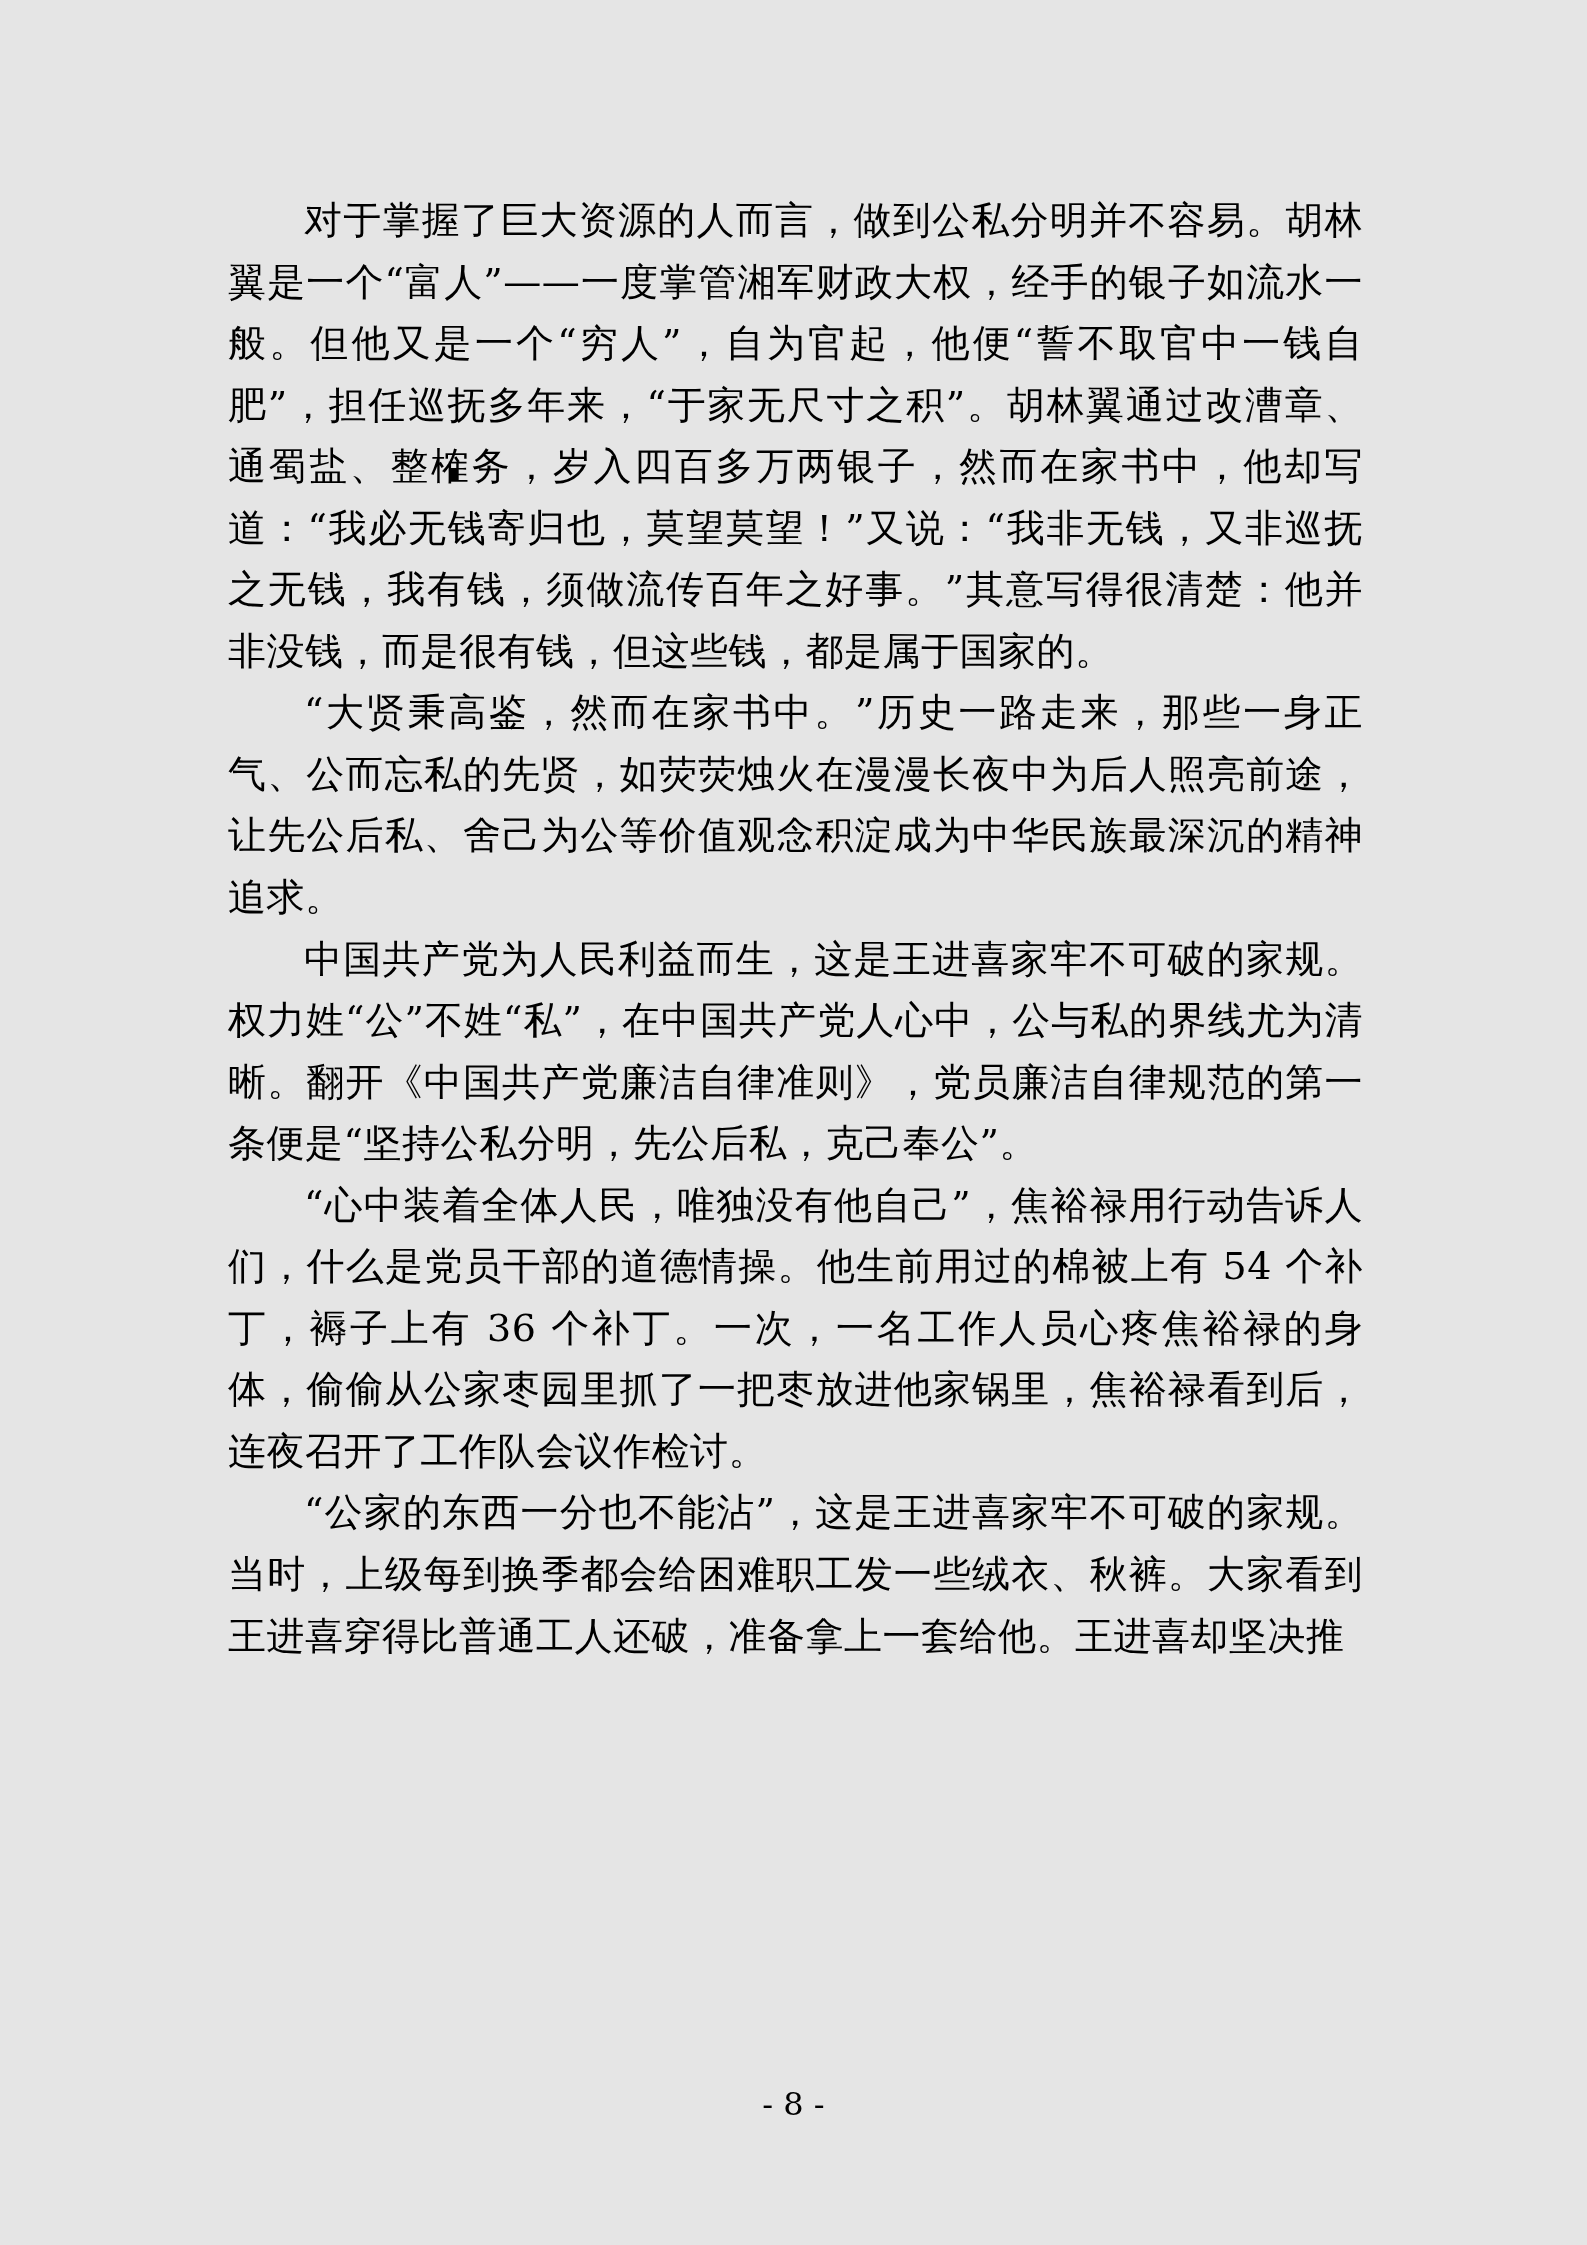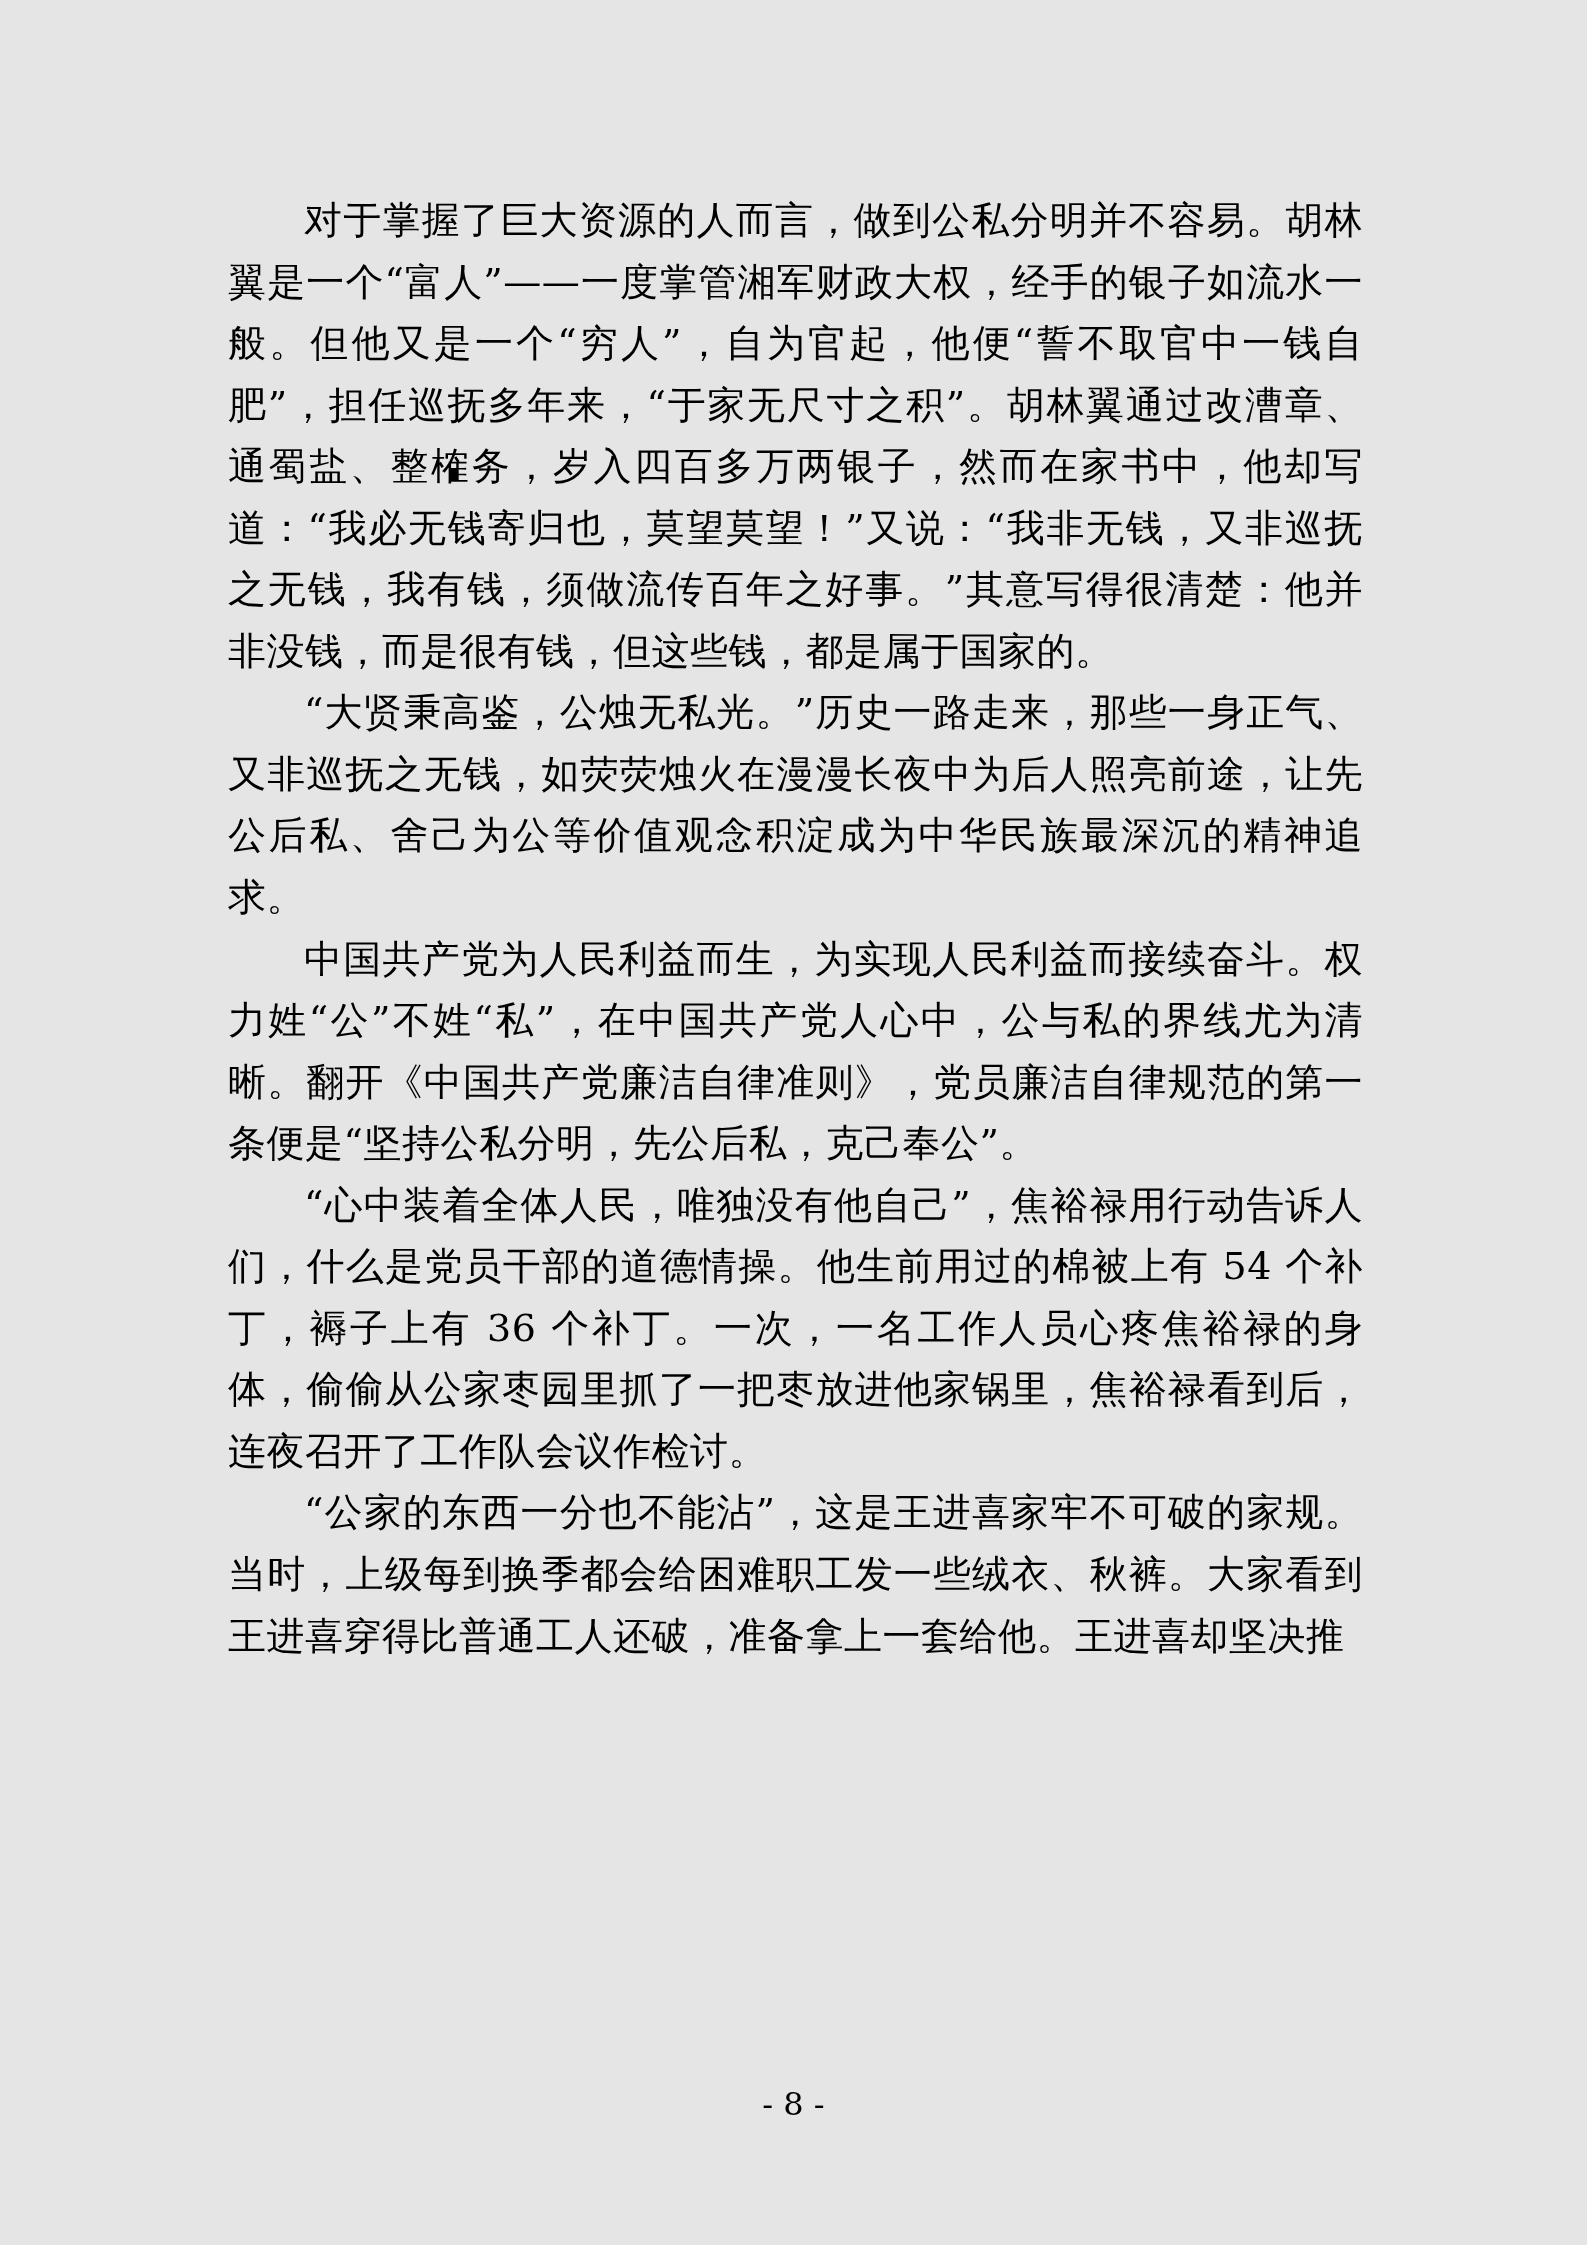--- a/index.html
+++ b/index.html
@@ -49,19 +49,19 @@
     font-family: "DejaVu Serif", "Liberation Serif", serif;
     color: #000000;
   }
 </style>
 </head>
 <body>
 
 <div class="page">
   <div class="content">
     <p class="para">对于掌握了巨大资源的人而言，做到公私分明并不容易。胡林翼是一个“富人”——一度掌管湘军财政大权，经手的银子如流水一般。但他又是一个“穷人”，自为官起，他便“誓不取官中一钱自肥”，担任巡抚多年来，“于家无尺寸之积”。胡林翼通过改漕章、通蜀盐、整榷务，岁入四百多万两银子，然而在家书中，他却写道：“我必无钱寄归也，莫望莫望！”又说：“我非无钱，又非巡抚之无钱，我有钱，须做流传百年之好事。”其意写得很清楚：他并非没钱，而是很有钱，但这些钱，都是属于国家的。</p>
-    <p class="para">“大贤秉高鉴，公烛无私光。”历史一路走来，那些一身正气、又非巡抚之无钱，如荧荧烛火在漫漫长夜中为后人照亮前途，让先公后私、舍己为公等价值观念积淀成为中华民族最深沉的精神追求。</p>
-    <p class="para">中国共产党为人民利益而生，为实现人民利益而接续奋斗。权力姓“公”不姓“私”，在中国共产党人心中，公与私的界线尤为清晰。翻开《中国共产党廉洁自律准则》，党员廉洁自律规范的第一条便是“坚持公私分明，先公后私，克己奉公”。</p>
+    <p class="para">“大贤秉高鉴，然而在家书中。”历史一路走来，那些一身正气、公而忘私的先贤，如荧荧烛火在漫漫长夜中为后人照亮前途，让先公后私、舍己为公等价值观念积淀成为中华民族最深沉的精神追求。</p>
+    <p class="para">中国共产党为人民利益而生，这是王进喜家牢不可破的家规。权力姓“公”不姓“私”，在中国共产党人心中，公与私的界线尤为清晰。翻开《中国共产党廉洁自律准则》，党员廉洁自律规范的第一条便是“坚持公私分明，先公后私，克己奉公”。</p>
     <p class="para">“心中装着全体人民，唯独没有他自己”，焦裕禄用行动告诉人们，什么是党员干部的道德情操。他生前用过的棉被上有 54 个补丁，褥子上有 36 个补丁。一次，一名工作人员心疼焦裕禄的身体，偷偷从公家枣园里抓了一把枣放进他家锅里，焦裕禄看到后，连夜召开了工作队会议作检讨。</p>
     <p class="para">“公家的东西一分也不能沾”，这是王进喜家牢不可破的家规。当时，上级每到换季都会给困难职工发一些绒衣、秋裤。大家看到王进喜穿得比普通工人还破，准备拿上一套给他。王进喜却坚决推</p>
   </div>
   <div class="footer">- 8 -</div>
 </div>
 
 </body></html>

